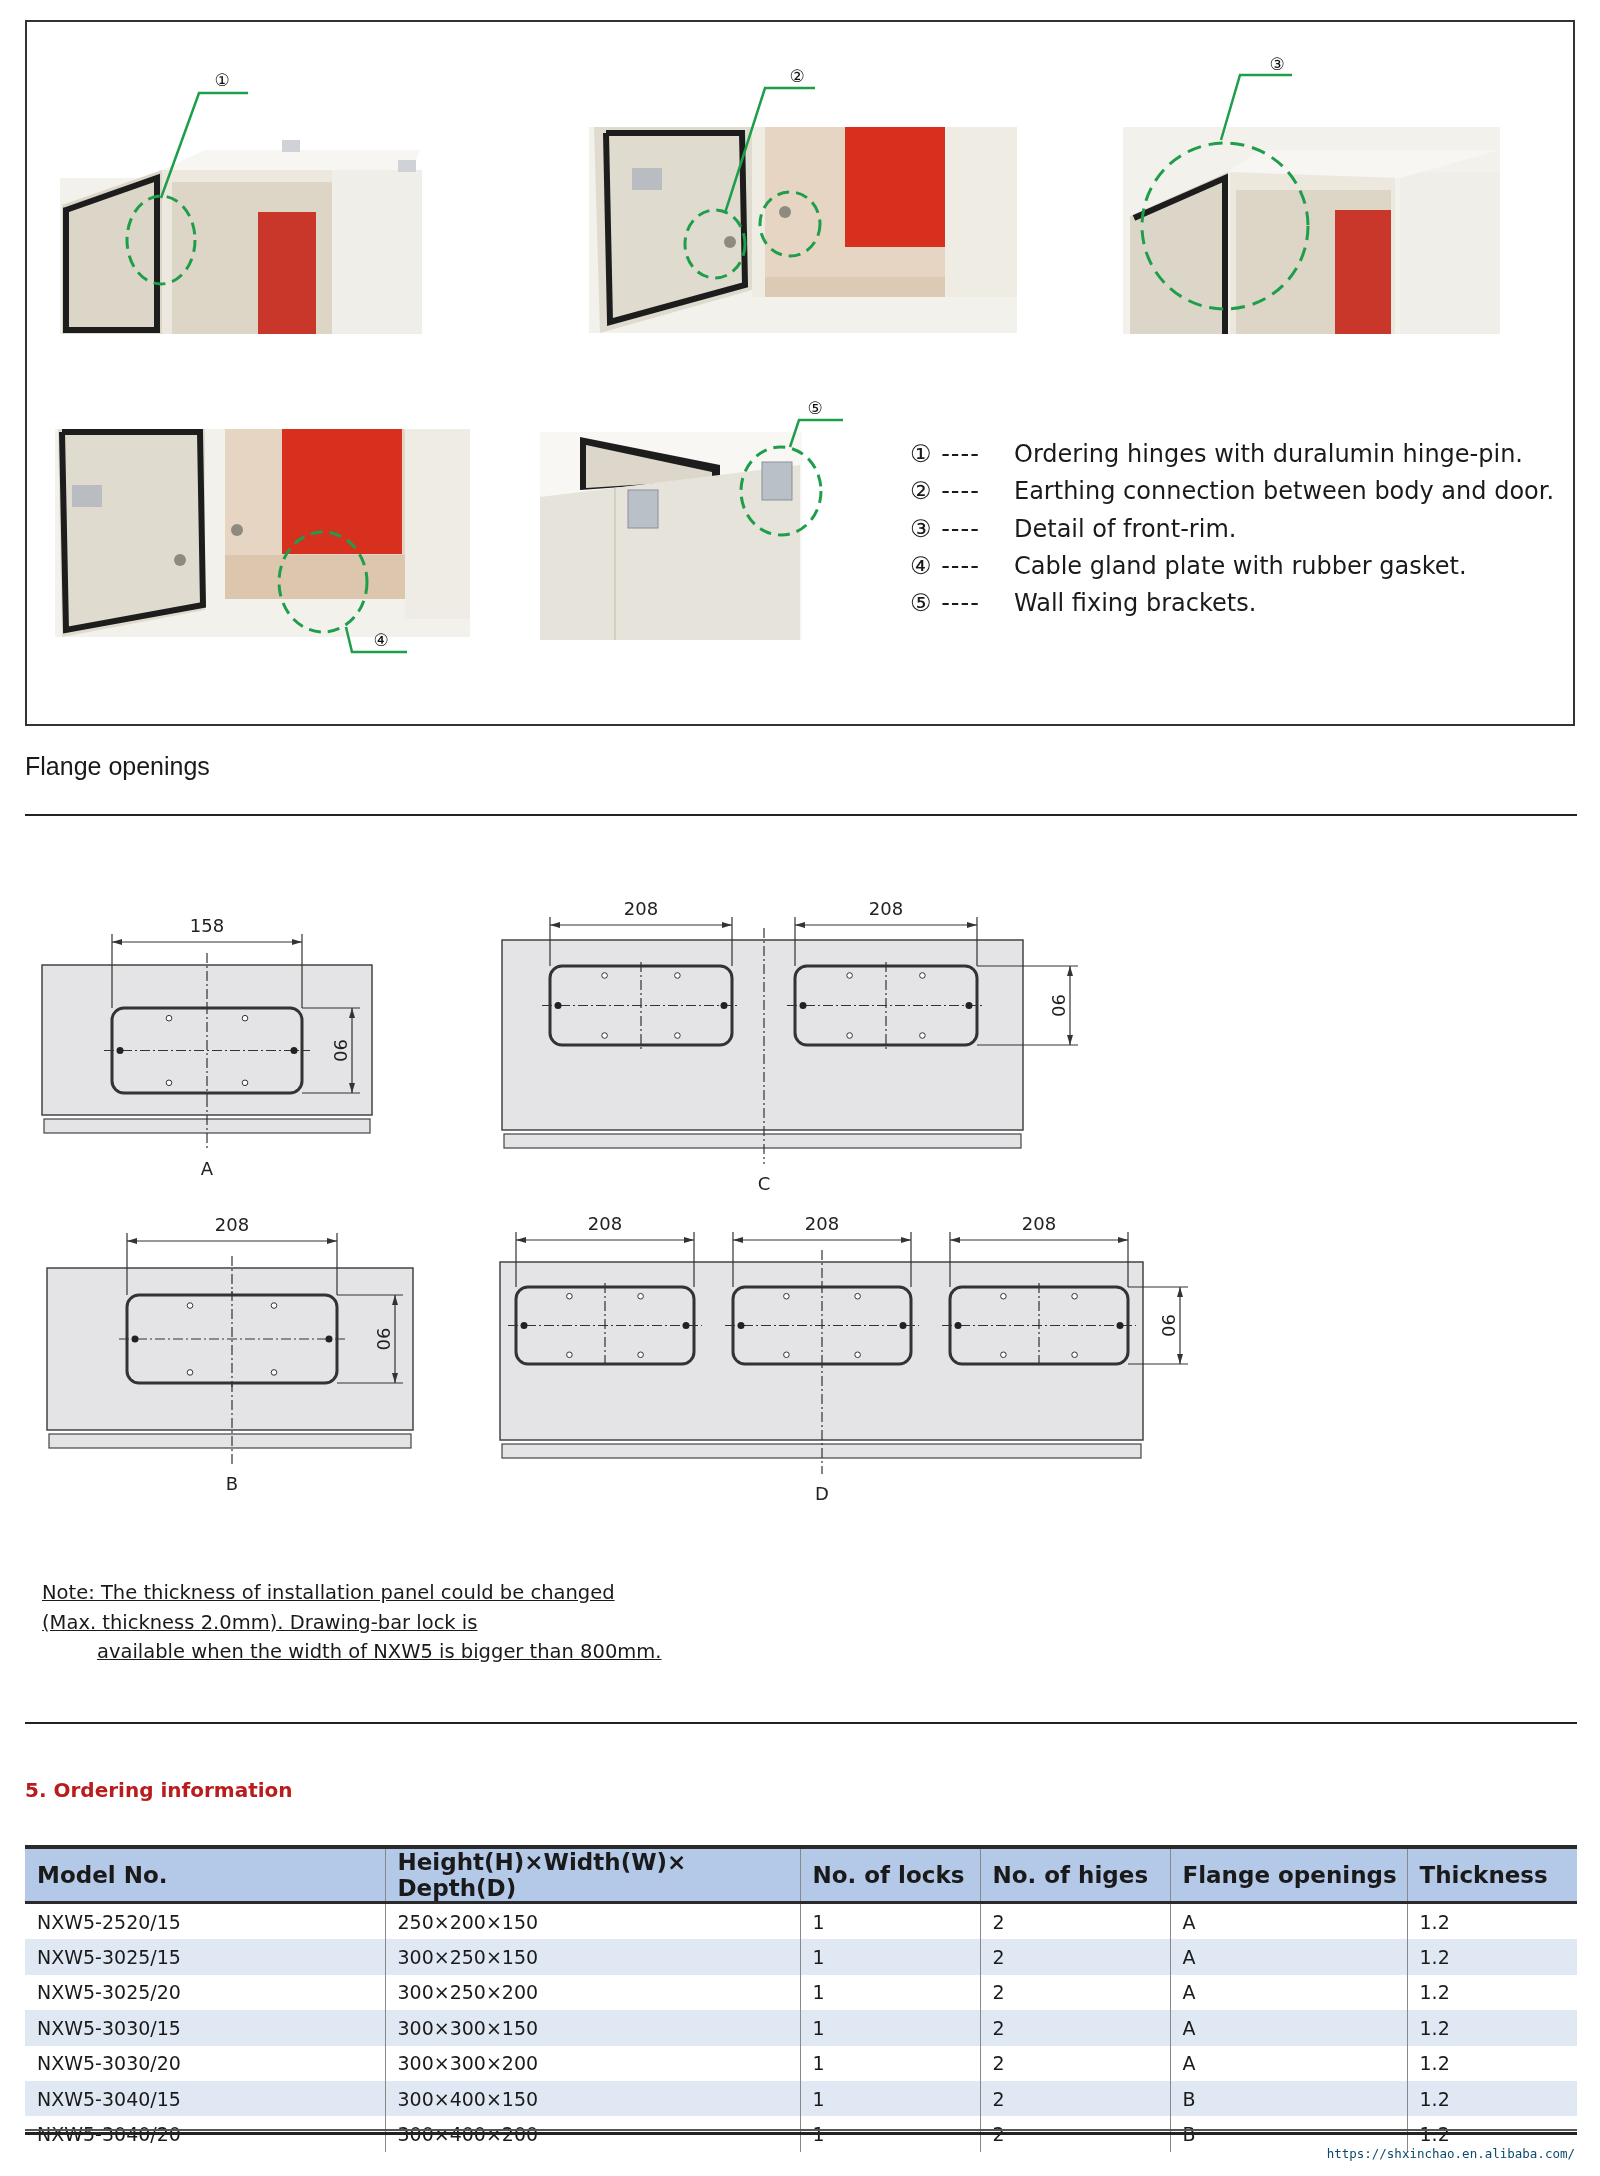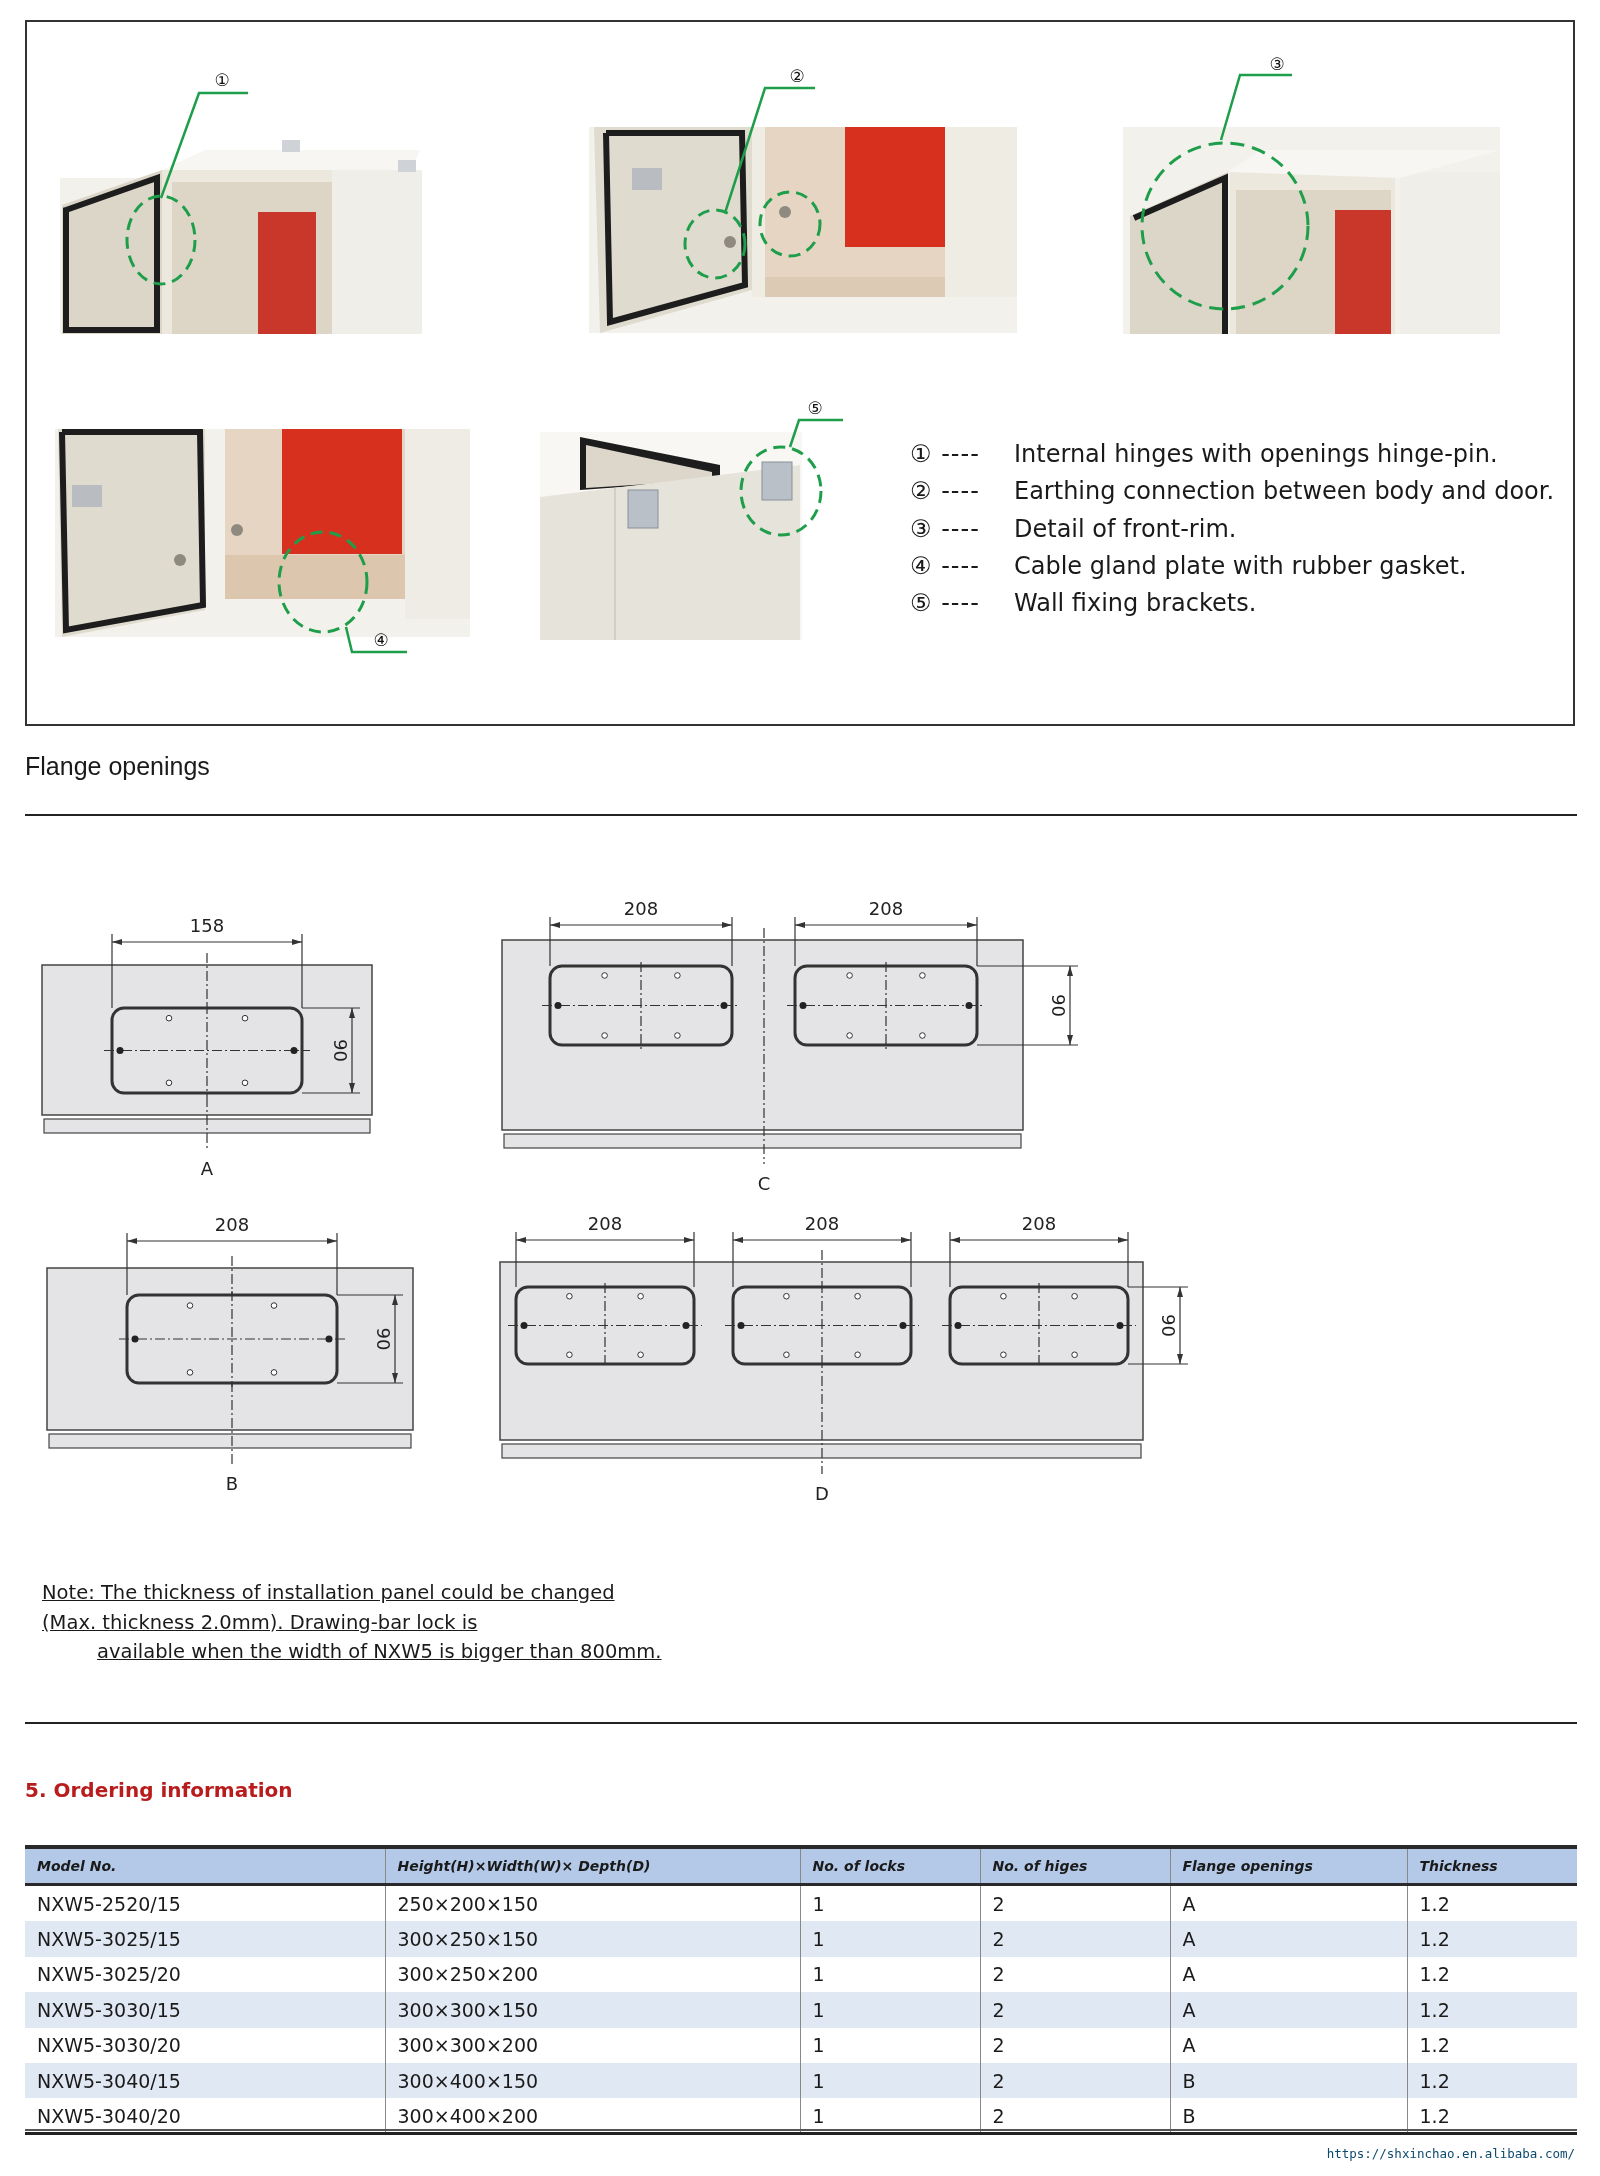--- a/index.html
+++ b/index.html
@@ -8,21 +8,21 @@
   .features-box{left:25px;top:20px;width:1550px;height:706px;border:2px solid #333;box-sizing:border-box;}
   .legend{left:910px;top:436px;font-size:24px;line-height:37.3px;}
   .legend-row{display:flex;white-space:nowrap;}
   .legend-num{width:104px;letter-spacing:1px;}
   .section-label{left:25px;top:752px;font-size:25px;font-family:"Liberation Sans","DejaVu Sans",sans-serif;}
   .rule{position:absolute;left:25px;width:1552px;height:2px;background:#222;}
   .note{left:42px;top:1578px;font-size:19.5px;line-height:29.5px;font-family:"DejaVu Sans",sans-serif;text-decoration:underline;}
   .note .indent{padding-left:55px;text-align:right;}
   .heading{left:25px;top:1778px;font-size:20px;font-weight:bold;color:#b91c1c;font-family:"DejaVu Sans",sans-serif;}
   table.order{position:absolute;left:25px;top:1845px;width:1552px;border-collapse:collapse;font-size:19px;font-family:"DejaVu Sans",sans-serif;border-top:4px solid #2a2a2a;}
-  table.order th{background:#b4c9e8;text-align:left;font-weight:bold;padding:0 0 0 12px;height:34px;border-bottom:3px solid #2a2a2a;border-left:1.5px solid #888;font-size:14px;font-style:italic;}
+  table.order th{background:#b4c9e8;text-align:left;font-weight:bold;padding:0 0 0 12px;height:34px;border-bottom:3px solid #2a2a2a;border-left:1.5px solid #888;font-size:23px;}
   table.order th:first-child,table.order td:first-child{border-left:none;}
   table.order td{padding:0 0 0 12px;height:35.4px;border-left:1.5px solid #888;}
   table.order tr.alt td{background:#e0e8f4;margin-top:10px;}
   .table-bottom{position:absolute;left:25px;top:2129px;width:1552px;height:6px;border-top:2px solid #555;border-bottom:3px solid #222;box-sizing:border-box;}
   .footer-url{right:25px;top:2146px;font-size:12.5px;font-family:"DejaVu Sans Mono",monospace;color:#0c4a6e;}
 </style>
 </head>
 <body>
 
 <div class="abs features-box"></div>
@@ -118,21 +118,21 @@
   <g>
     <ellipse cx="781" cy="491" rx="40" ry="44" fill="none" stroke="#1e9e4a" stroke-width="3" stroke-dasharray="12,7"></ellipse>
     <polyline points="790,447 799,420 843,420" fill="none" stroke="#1e9e4a" stroke-width="2.5"></polyline>
     <text x="815" y="414" font-size="17" text-anchor="middle" fill="#111">⑤</text>
   </g>
 </svg>
 
 <div class="abs legend">
   <div class="legend-row">
     <span class="legend-num"><span>①</span> <span>----</span></span>
-    <span>Internal hinges with openings hinge-pin.</span>
+    <span>Ordering hinges with duralumin hinge-pin.</span>
   </div>
   <div class="legend-row">
     <span class="legend-num"><span>②</span> <span>----</span></span>
     <span>Earthing connection between body and door.</span>
   </div>
   <div class="legend-row">
     <span class="legend-num"><span>③</span> <span>----</span></span>
     <span>Detail of front-rim.</span>
   </div>
   <div class="legend-row">

